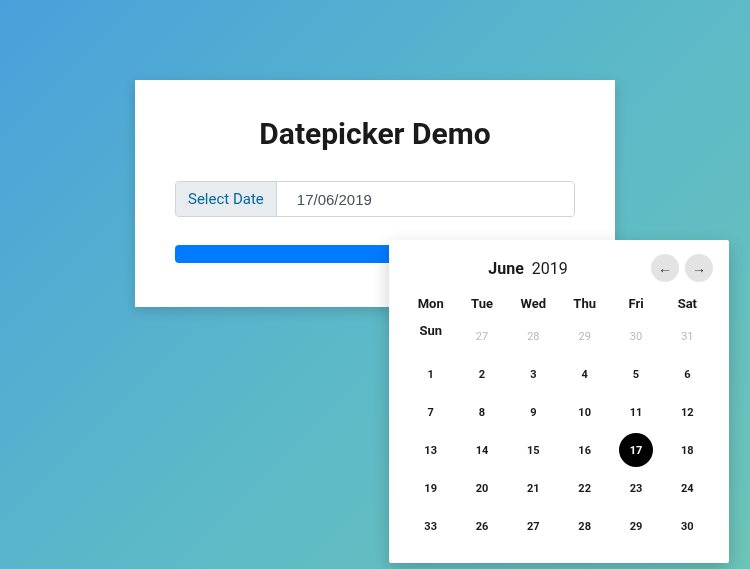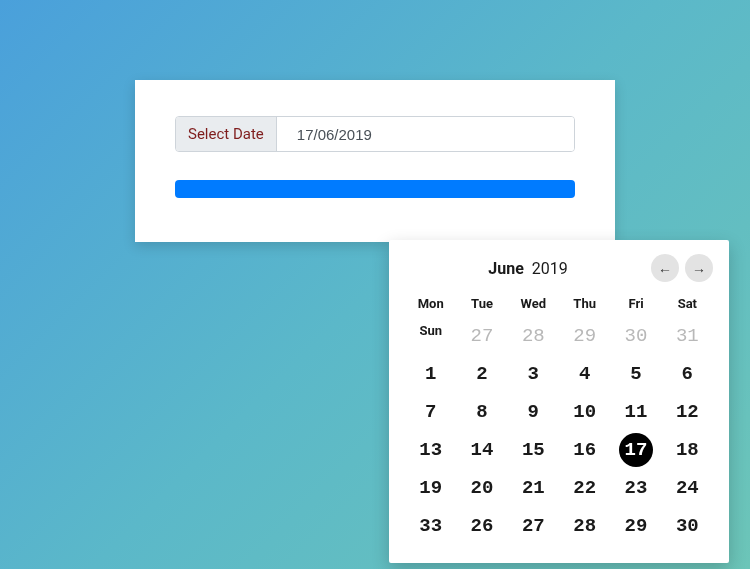--- a/index.html
+++ b/index.html
@@ -32,21 +32,21 @@
   display: flex;
   border: 1px solid #ced4da;
   border-radius: 4px;
   margin-bottom: 22px;
   overflow: hidden;
 }
 .input-label {
   background: #e9ecef;
   padding: 8px 12px;
   font-size: 15px;
-  color: #7f1d1d;
+  color: #0369a1;
   border-right: 1px solid #ced4da;
   white-space: nowrap;
 }
 .input-field {
   flex: 1;
   border: none;
   padding: 8px 20px;
   font-size: 15px;
   color: #495057;
   outline: none;
@@ -106,47 +106,47 @@
   grid-template-columns: repeat(6, 1fr);
   text-align: center;
 }
 .cal-dayhead {
   font-size: 13px;
   font-weight: 700;
   color: #1a1a1a;
   padding: 6px 0;
 }
 .cal-cell {
-  font-size: 19px;
+  font-size: 11px;
   color: #1a1a1a;
   font-weight: 700;
   height: 38px;
   display: flex;
   align-items: center;
   justify-content: center;
   cursor: pointer;
-  font-family: Liberation Mono, monospace;
 }
 .cal-cell.muted {
   color: #b8b8b8;
   font-weight: 400;
 }
 .cal-cell.selected {
   background: #000000;
   color: #fff;
   border-radius: 50%;
   width: 34px;
   height: 34px;
   margin: 2px auto;
 }
 </style>
 </head>
 <body>
 
 <div class="card">
+  <h1 class="title">Datepicker Demo</h1>
 
   <div class="input-group">
     <div class="input-label">Select Date</div>
     <input class="input-field" value="17/06/2019" style="">
   </div>
 
 
   <button class="submit-btn"></button>
 
   <div class="calendar">

